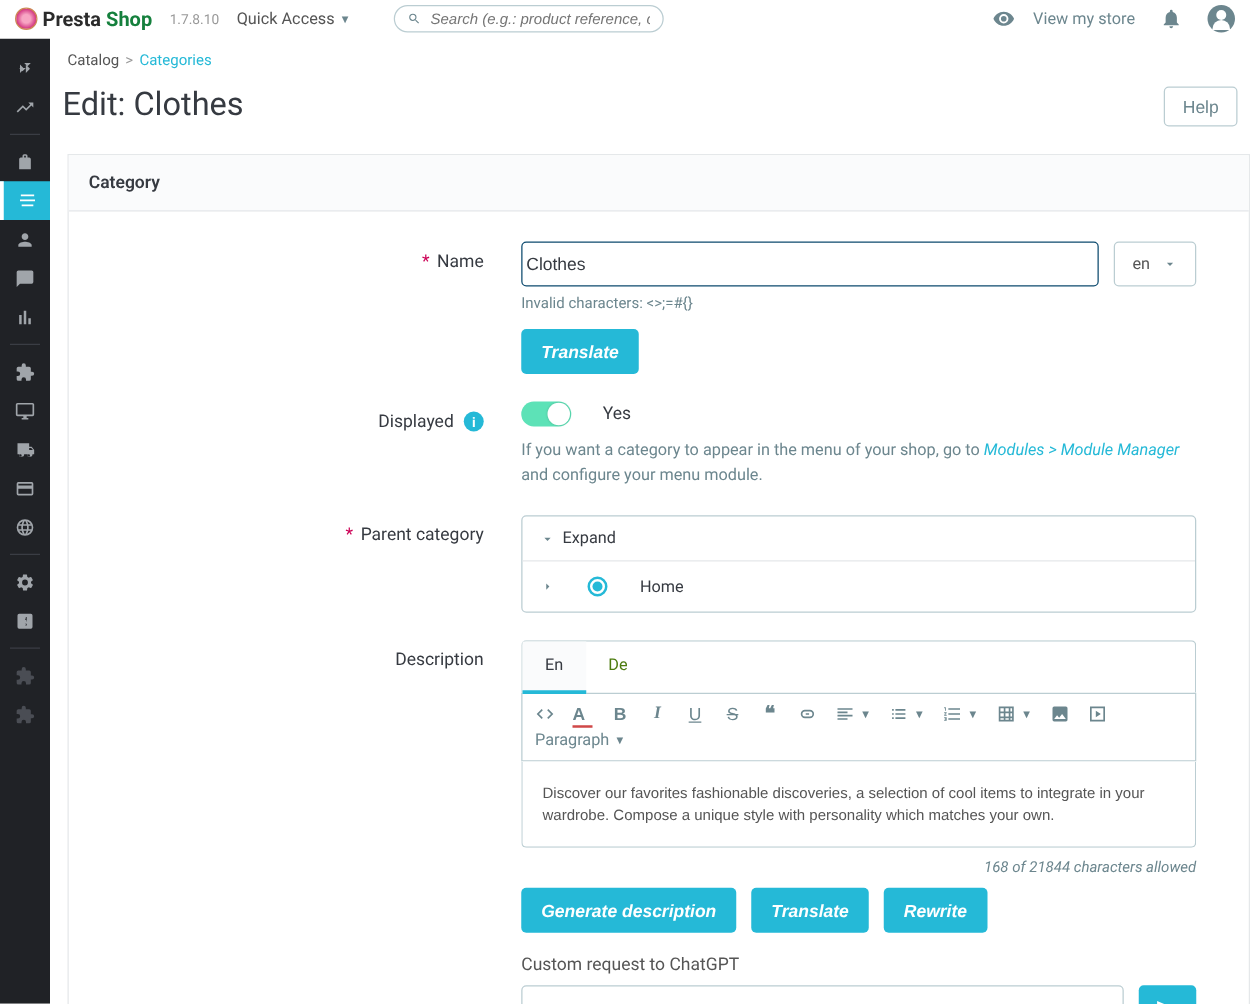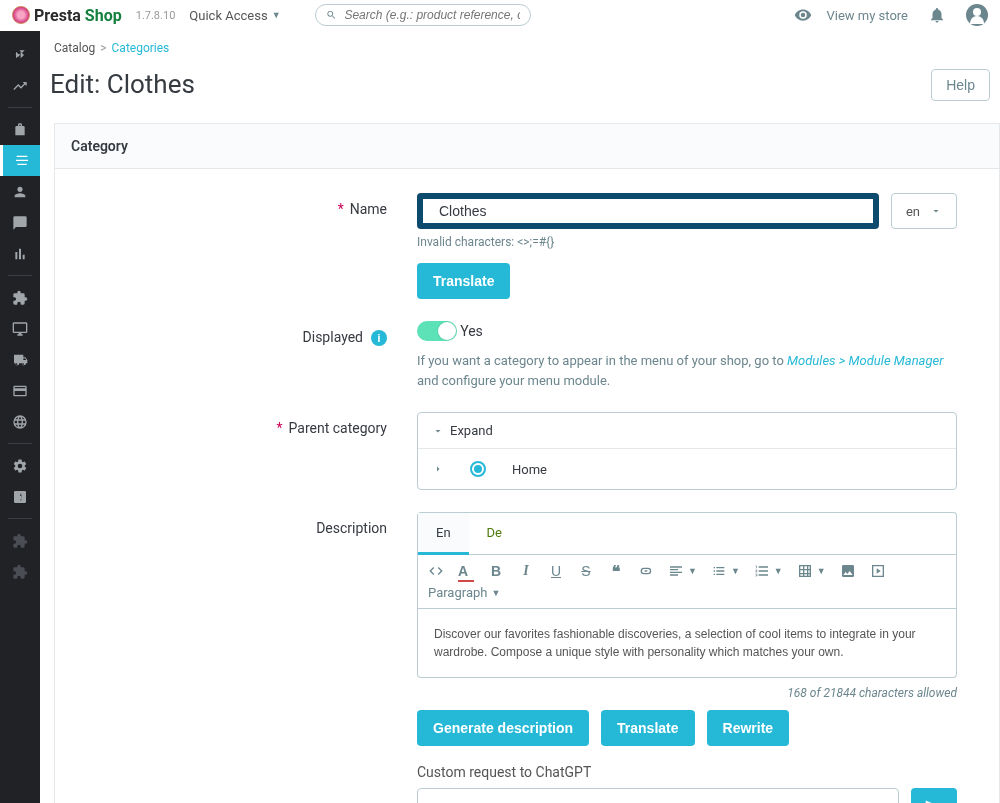--- a/index.html
+++ b/index.html
@@ -44,30 +44,30 @@
 .card-header { padding: 14px 16px; font-size: 14px; font-weight:600; color:#363a41; border-bottom:1px solid #e5e8ea; background:#fafbfc; }
 .card-body { padding: 24px 16px 24px 16px; }
 
 .form-row { display: flex; align-items: flex-start; margin-bottom: 22px; }
 .form-label { width: 346px; text-align: right; padding-right: 30px; padding-top: 8px; font-size: 14px; color: #363a41; }
 .req { color: #c05; margin-right: 6px; }
 .form-field { flex: 1; max-width: 540px; }
 .info-dot { display:inline-flex; width:16px; height:16px; border-radius:50%; background:#25b9d7; color:#fff; font-size:11px; font-weight:700; align-items:center; justify-content:center; margin-left:8px; vertical-align:middle; }
 
 .input-group { display:flex; gap:12px; }
-.text-input { flex:1; height:36px; border:6px solid #0c4a6e; border-radius:4px; padding:0 16px; font-size:14px; color:#363a41; }
+.text-input { flex:1; height:36px; border:1px solid #0c4a6e; border-radius:4px; padding:0 3px; font-size:14px; color:#363a41; }
 .lang-select { width:66px; height:36px; border:1px solid #bbcdd2; border-radius:4px; display:flex; align-items:center; justify-content:center; gap:10px; cursor:pointer; font-size:13px; color:#555; background:#fff; }
 .help-text { font-size: 12px; color: #6c868e; margin-top: 6px; }
-.btn { display:inline-block; padding:10px 16px; border-radius:4px; font-size:14px; font-weight:600; border:none; cursor:pointer; }
+.btn { display:inline-block; padding:10px 16px; border-radius:4px; font-size:14px; font-weight:600; border:none; cursor:pointer;font-style:italic; }
 .btn-teal { background:#25b9d7; color:#fff; }
 
 
 .toggle { width:40px; height:20px; border-radius:12px; background:#5de2b7; position:relative; cursor:pointer; display:inline-block; vertical-align:middle; }
 .toggle::after { content:""; position:absolute; width:18px; height:18px; background:#fff; border-radius:50%; right:1px; top:1px; box-shadow:0 0 2px rgba(0,0,0,.2); }
-.toggle-label { margin-left: 0; font-size:14px; color:#363a41; vertical-align:middle; }
+.toggle-label { margin-left: 22px; font-size:14px; color:#363a41; vertical-align:middle; }
 .displayed-note { font-size:13px; color:#6c868e; margin-top:10px; line-height:1.5; }
 .displayed-note a { color:#25b9d7; text-decoration:none;font-style:italic; }
 
 
 .tree-box { border:1px solid #bbcdd2; border-radius:4px;text-align:center; }
 .tree-head { padding:10px 14px; border-bottom:1px solid #e5e8ea; font-size:13px; cursor:pointer; display:flex; align-items:center; gap:6px; }
 .tree-body { padding:12px 14px; display:flex; align-items:center; gap:26px; }
 .radio-on { width:16px; height:16px; border:2px solid #25b9d7; border-radius:50%; position:relative; }
 .radio-on::after { content:""; position:absolute; width:8px; height:8px; background:#25b9d7; border-radius:50%; left:2px; top:2px; }
 

